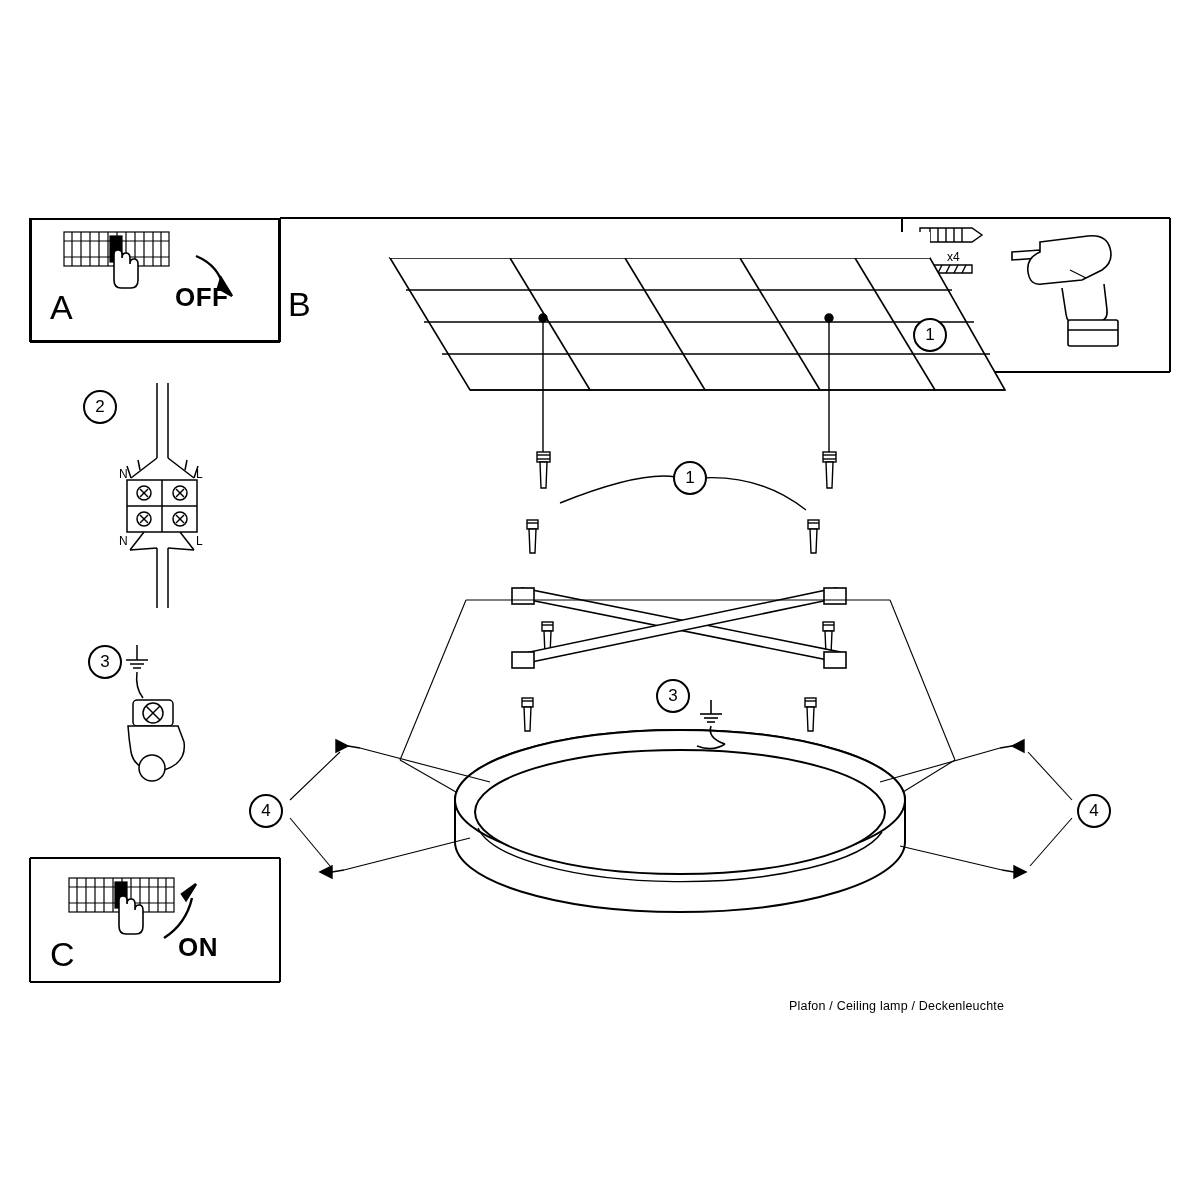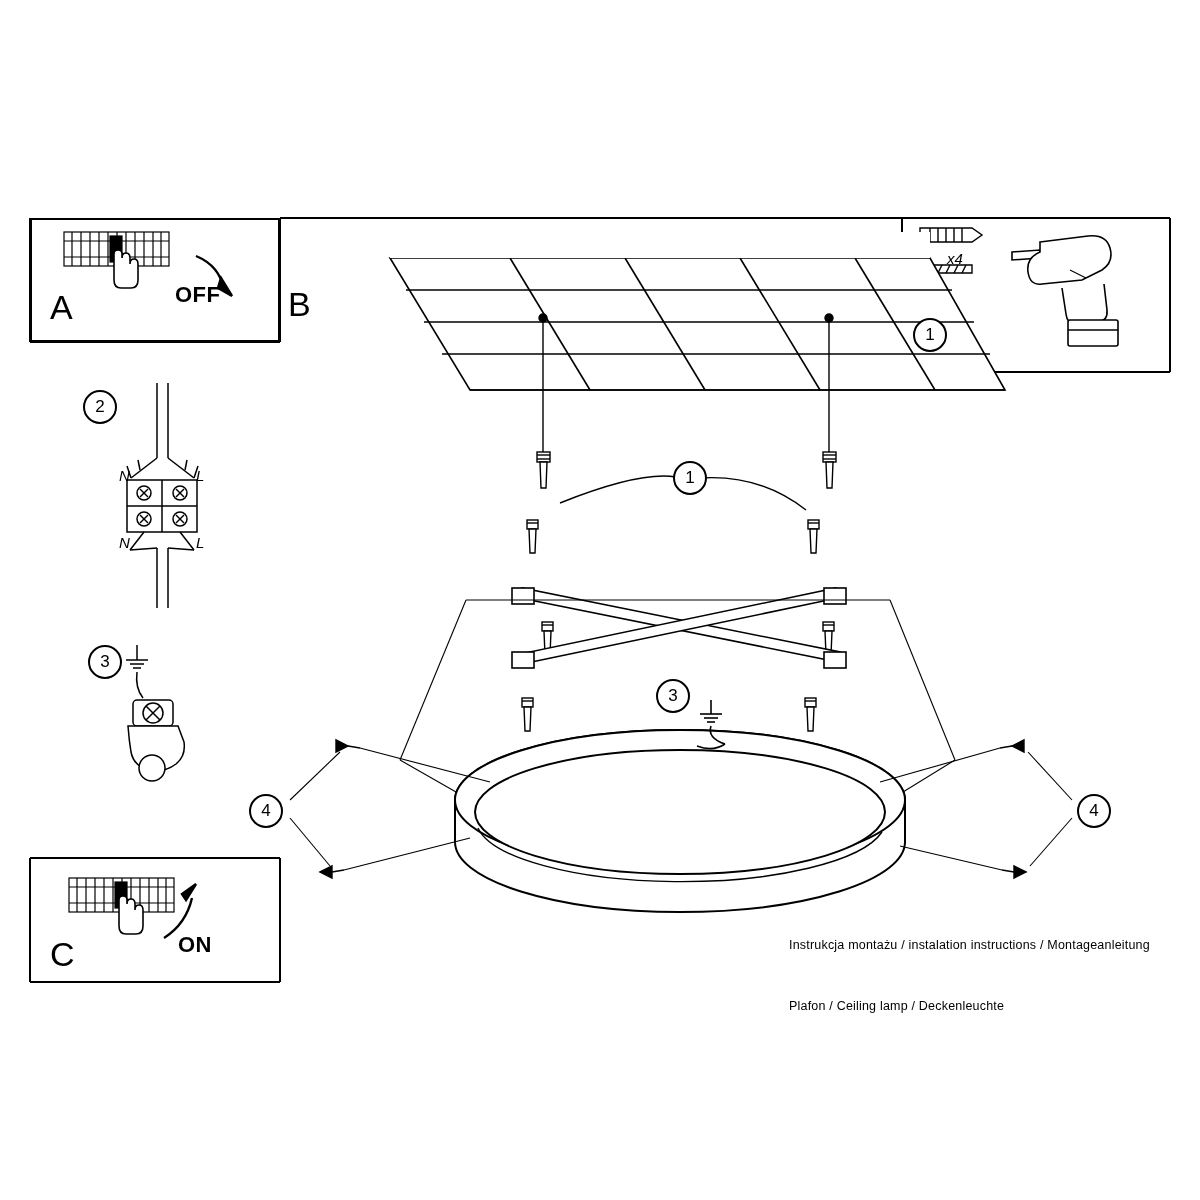--- a/index.html
+++ b/index.html
@@ -6,22 +6,22 @@
   body{
     width:1200px;height:1200px;
     background:#ffffff;
     font-family:"Liberation Sans", sans-serif;
     color:#000;
     overflow:hidden;
   }
   #sheet{position:relative;width:1200px;height:1200px;}
   .lbl{position:absolute;font-family:"Liberation Sans",sans-serif;}
   .big-letter{font-size:34px;font-weight:400;}
-  .word{font-size:22px;font-weight:700;letter-spacing:.5px;}
-  .tiny{font-size:15px;font-style:italic;}
+  .word{font-size:26px;font-weight:700;letter-spacing:.5px;}
+  .tiny{font-size:12px;}
   .circnum{
     position:absolute;border:2px solid #000;border-radius:50%;
     width:30px;height:30px;display:flex;align-items:center;justify-content:center;
     font-size:17px;background:#fff;
   }
   .panel{position:absolute;border:2px solid #000;box-sizing:border-box;background:#fff;}
   svg{position:absolute;left:0;top:0;overflow:visible;}
   .footer{position:absolute;font-size:12.5px;line-height:21px;letter-spacing:.2px;}
 </style>
 </head>
@@ -326,16 +326,15 @@
   <div class="circnum" style="left:249px;top:794px;">4</div>
   <div class="circnum" style="left:1077px;top:794px;">4</div>
 
   <div class="lbl tiny" style="left:947px;top:250px;">x4</div>
 
   <div class="lbl tiny" style="left:119px;top:467px;">N</div>
   <div class="lbl tiny" style="left:196px;top:467px;">L</div>
   <div class="lbl tiny" style="left:119px;top:534px;">N</div>
   <div class="lbl tiny" style="left:196px;top:534px;">L</div>
 
-  <div class="footer" style="left:789px;top:935px;">Instrukcja montażu / instalation instructions / Montageanleitung</div>
   <div class="footer" style="left:789px;top:996px;">Plafon / Ceiling lamp / Deckenleuchte</div>
 
 </div>
 
 </body></html>

